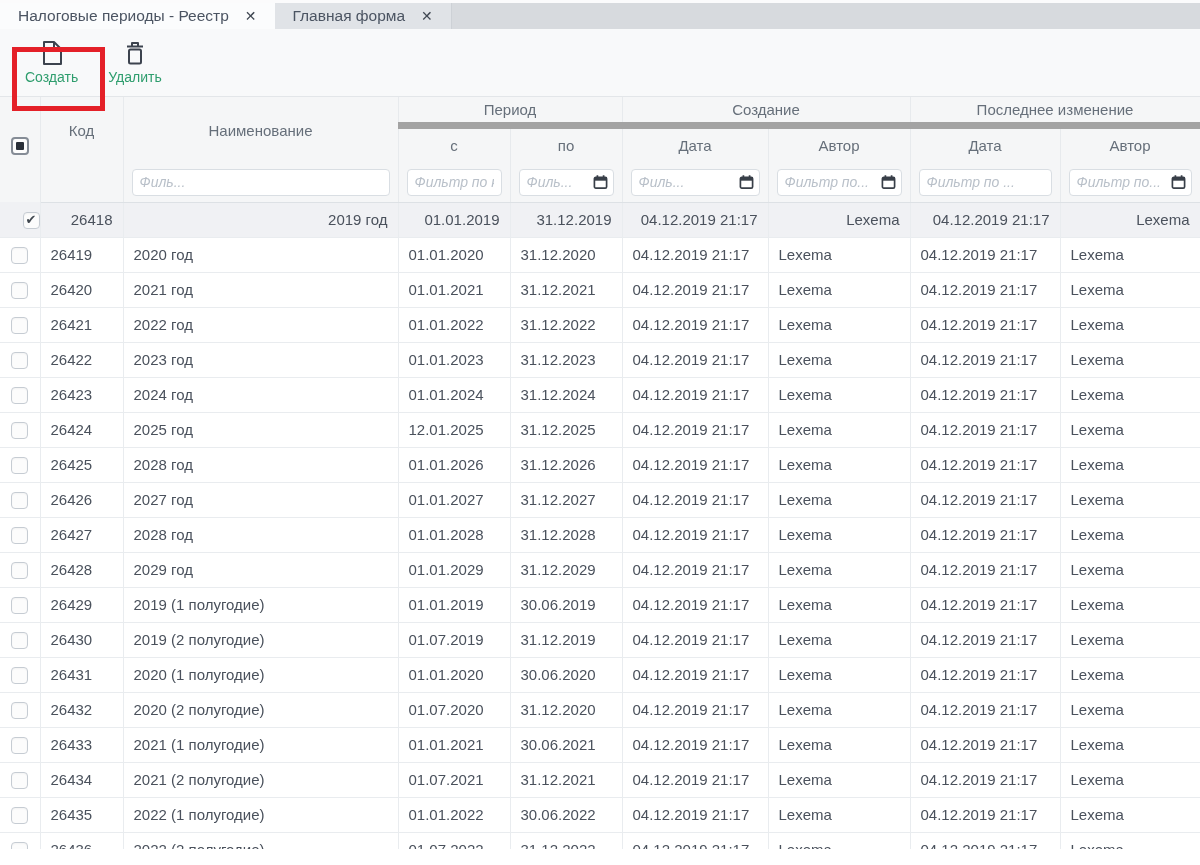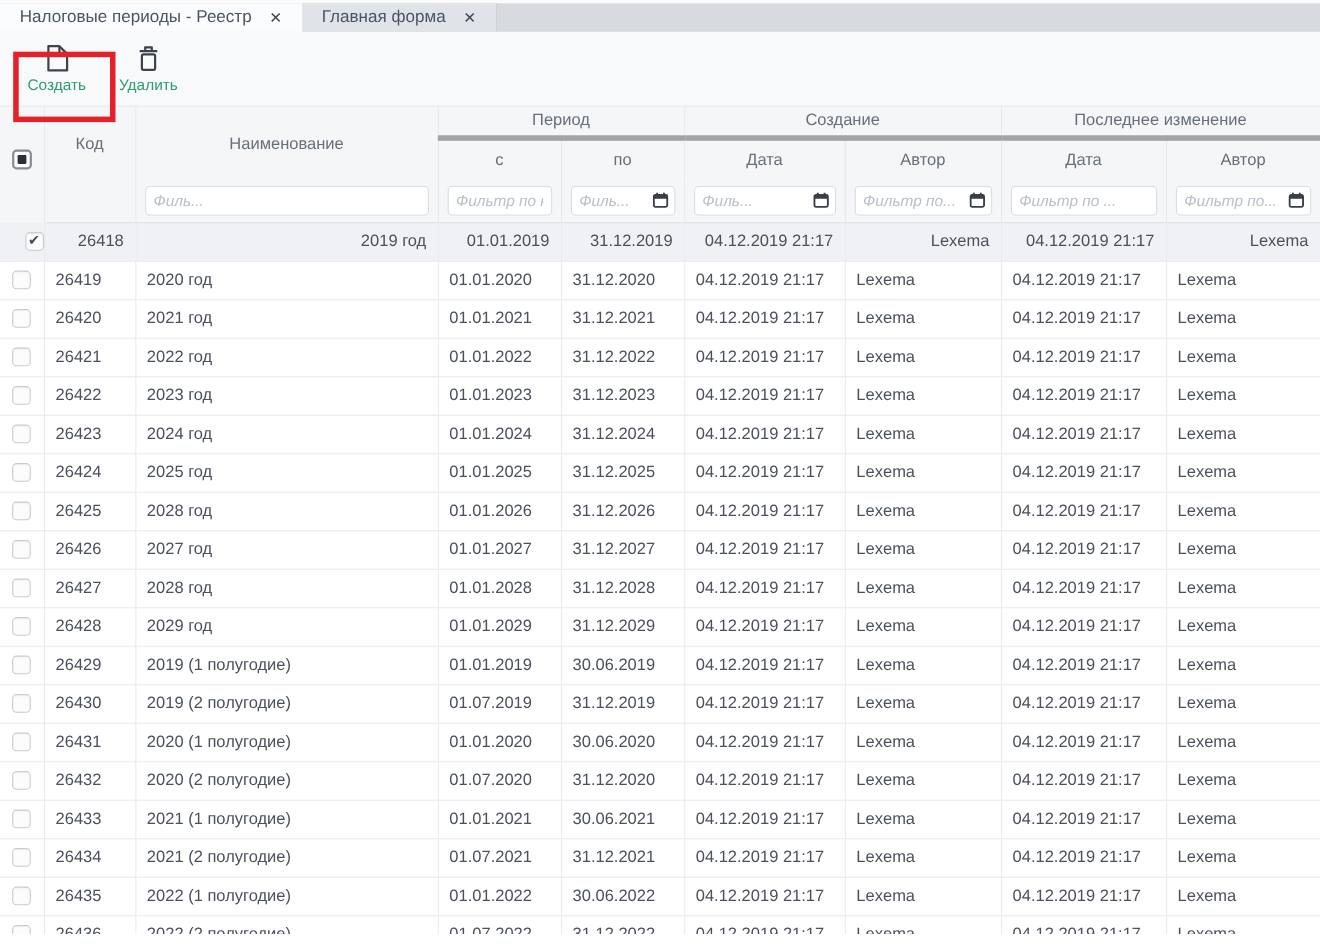--- a/index.html
+++ b/index.html
@@ -43,21 +43,21 @@
   }
 
   
   .grid-area { height:753px; overflow:hidden; border-top:1px solid #e3e6e9; }
   table { width:1200px; table-layout:fixed; border-collapse:collapse; }
   thead th {
     background:#f5f6f7; font-weight:400; color:#666f7a; font-size:15px;
     border-right:1px solid #e7eaed; vertical-align:middle; text-align:center;
   }
   thead tr.group-row th { height:28px; }
-  thead tr.group-row th.grouped { border-bottom:5px solid #a3a3a3; }
+  thead tr.group-row th.grouped { border-bottom:7px solid #a3a3a3; }
   thead tr.label-row th { height:38px; }
   thead tr.filter-row th { height:39px; border-bottom:1px solid #dde1e5; }
   th.span2 { vertical-align:middle; }
 
   .filter-wrap { position:relative; margin:0 8px; }
   .filter-wrap input {
     width:100%; height:27px; border:1px solid #d9dee3; border-radius:4px;
     background:#ffffff; font-family:inherit; font-size:14px; font-style:italic;
     color:#1d4ed8; padding:0 7px; outline:none;
   }
@@ -278,21 +278,21 @@
     <td>31.12.2024</td>
     <td>04.12.2019 21:17</td>
     <td>Lexema</td>
     <td>04.12.2019 21:17</td>
     <td>Lexema</td>
   </tr>
         <tr>
     <td class="c-check"><span class="cb"></span></td>
     <td>26424</td>
     <td>2025 год</td>
-    <td>01.01.2025</td>
+    <td>12.01.2025</td>
     <td>31.12.2025</td>
     <td>04.12.2019 21:17</td>
     <td>Lexema</td>
     <td>04.12.2019 21:17</td>
     <td>Lexema</td>
   </tr>
         <tr>
     <td class="c-check"><span class="cb"></span></td>
     <td>26425</td>
     <td>2028 год</td>

